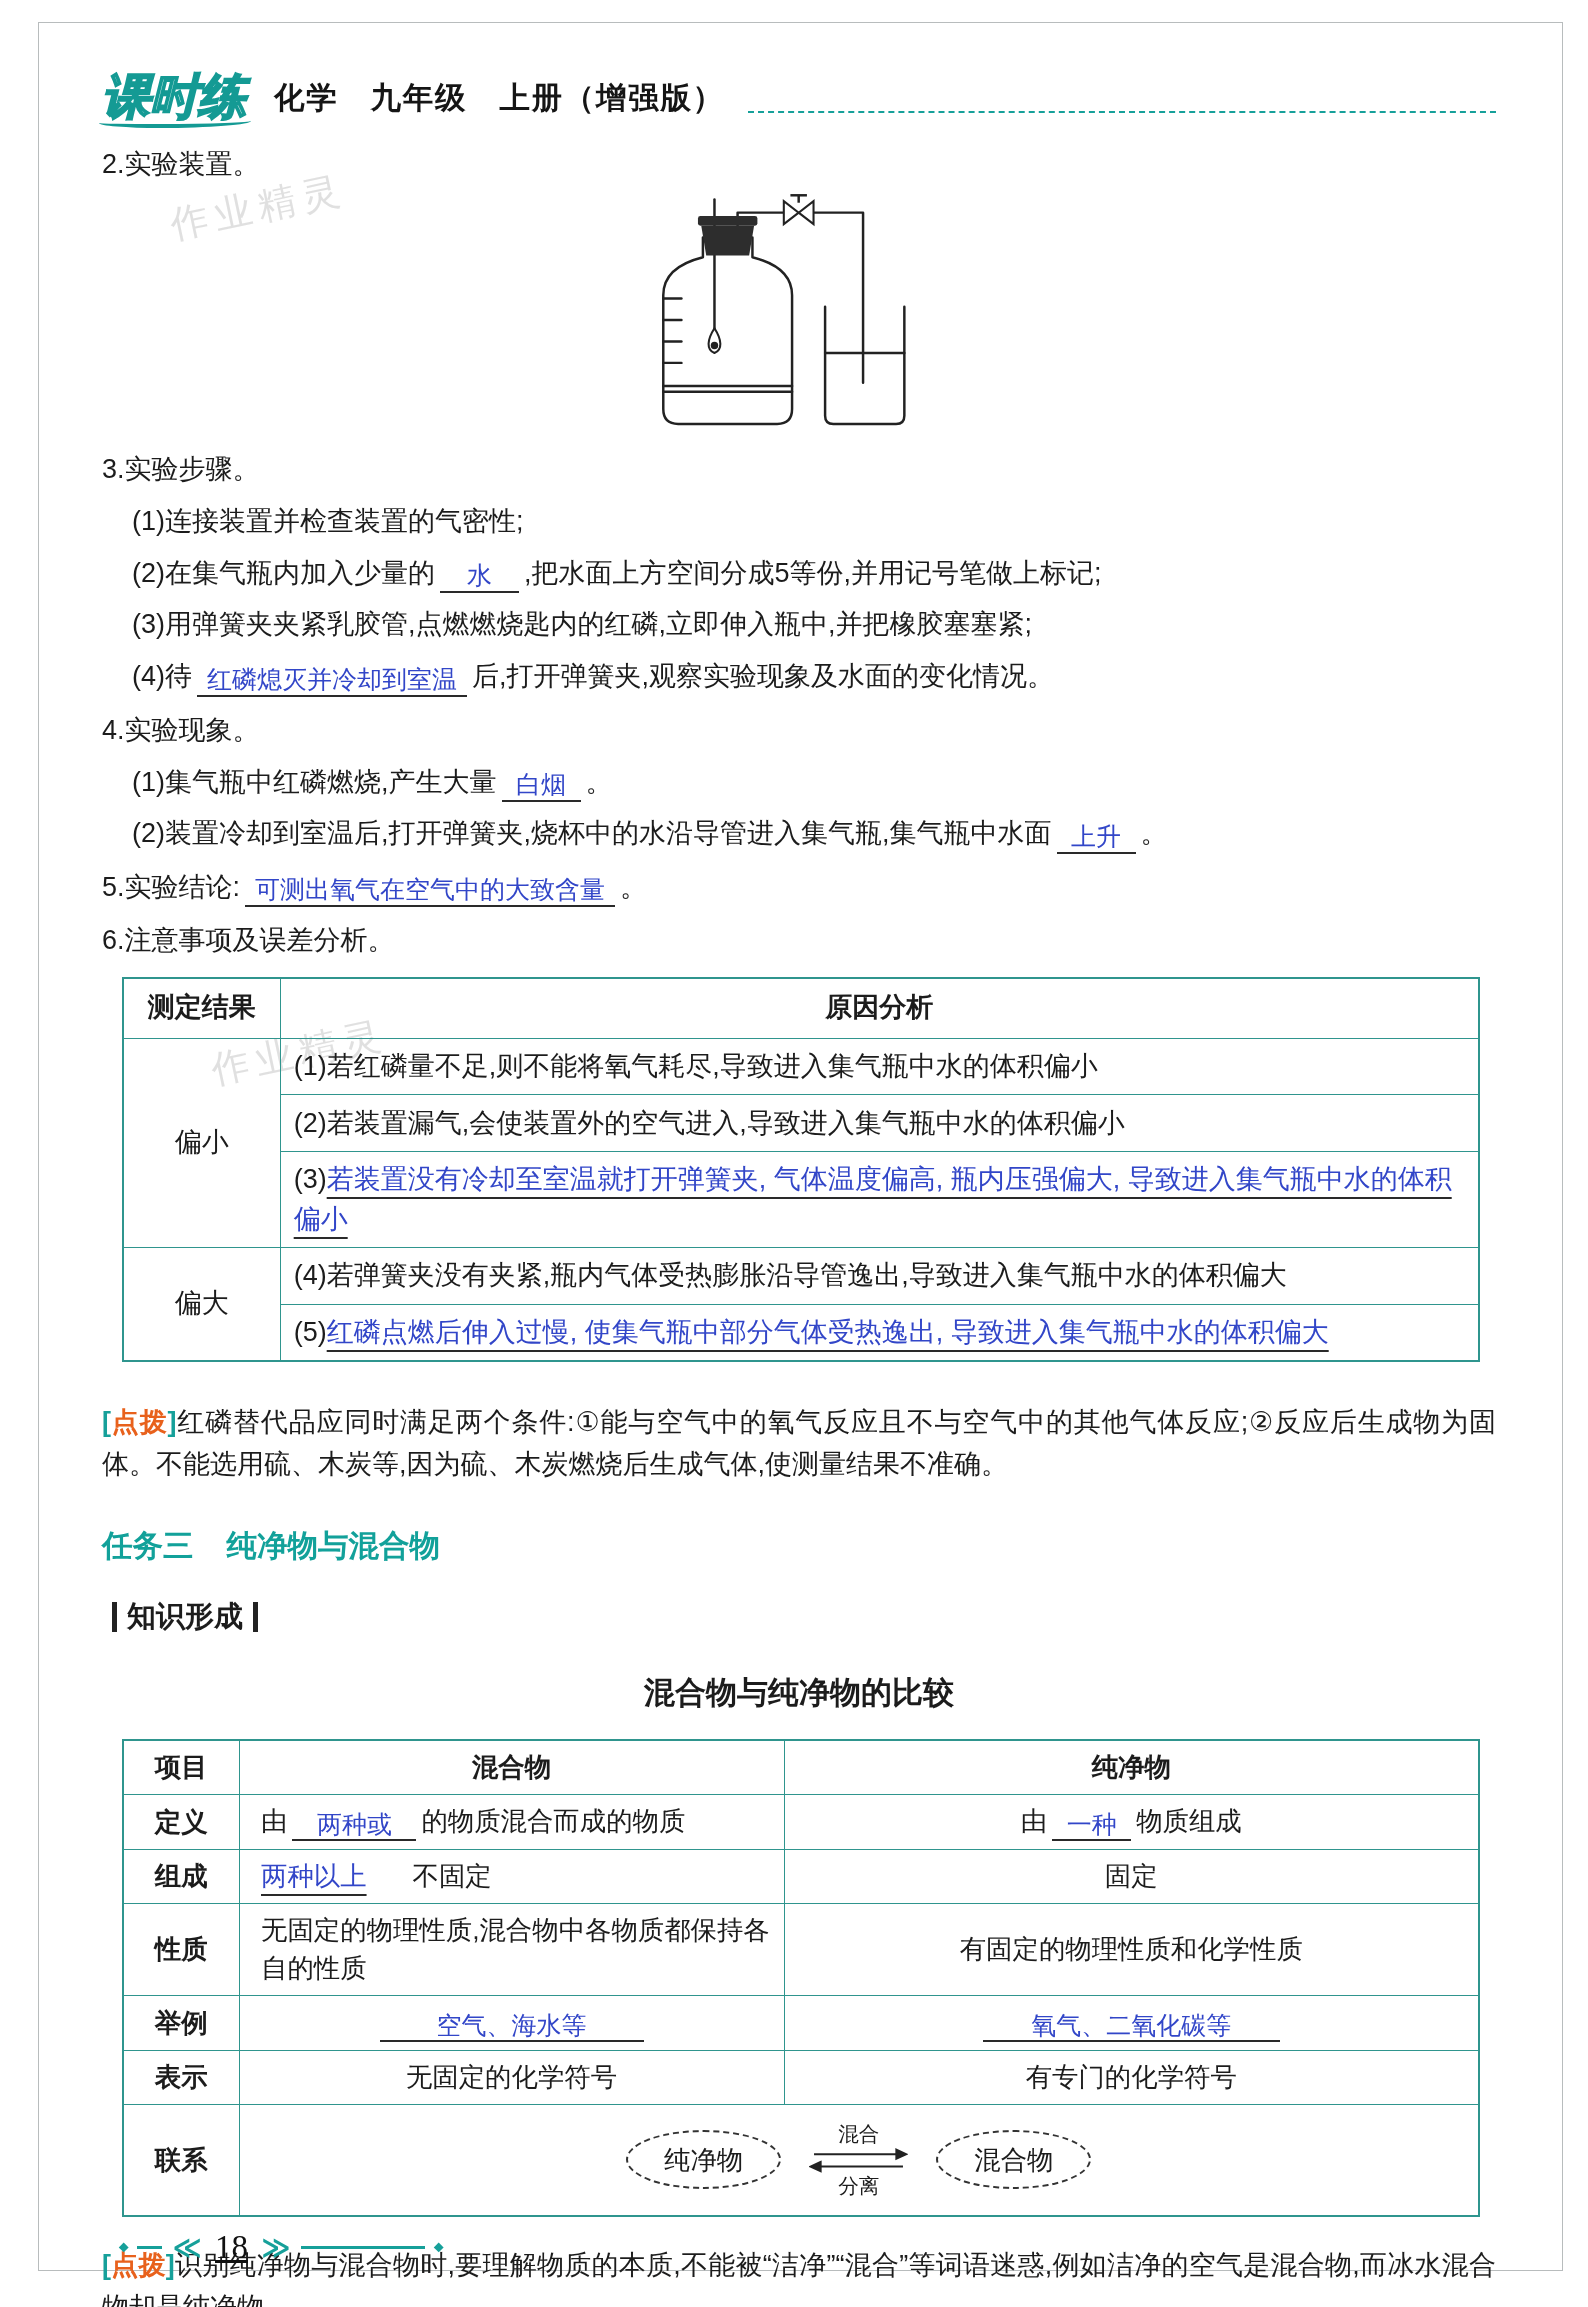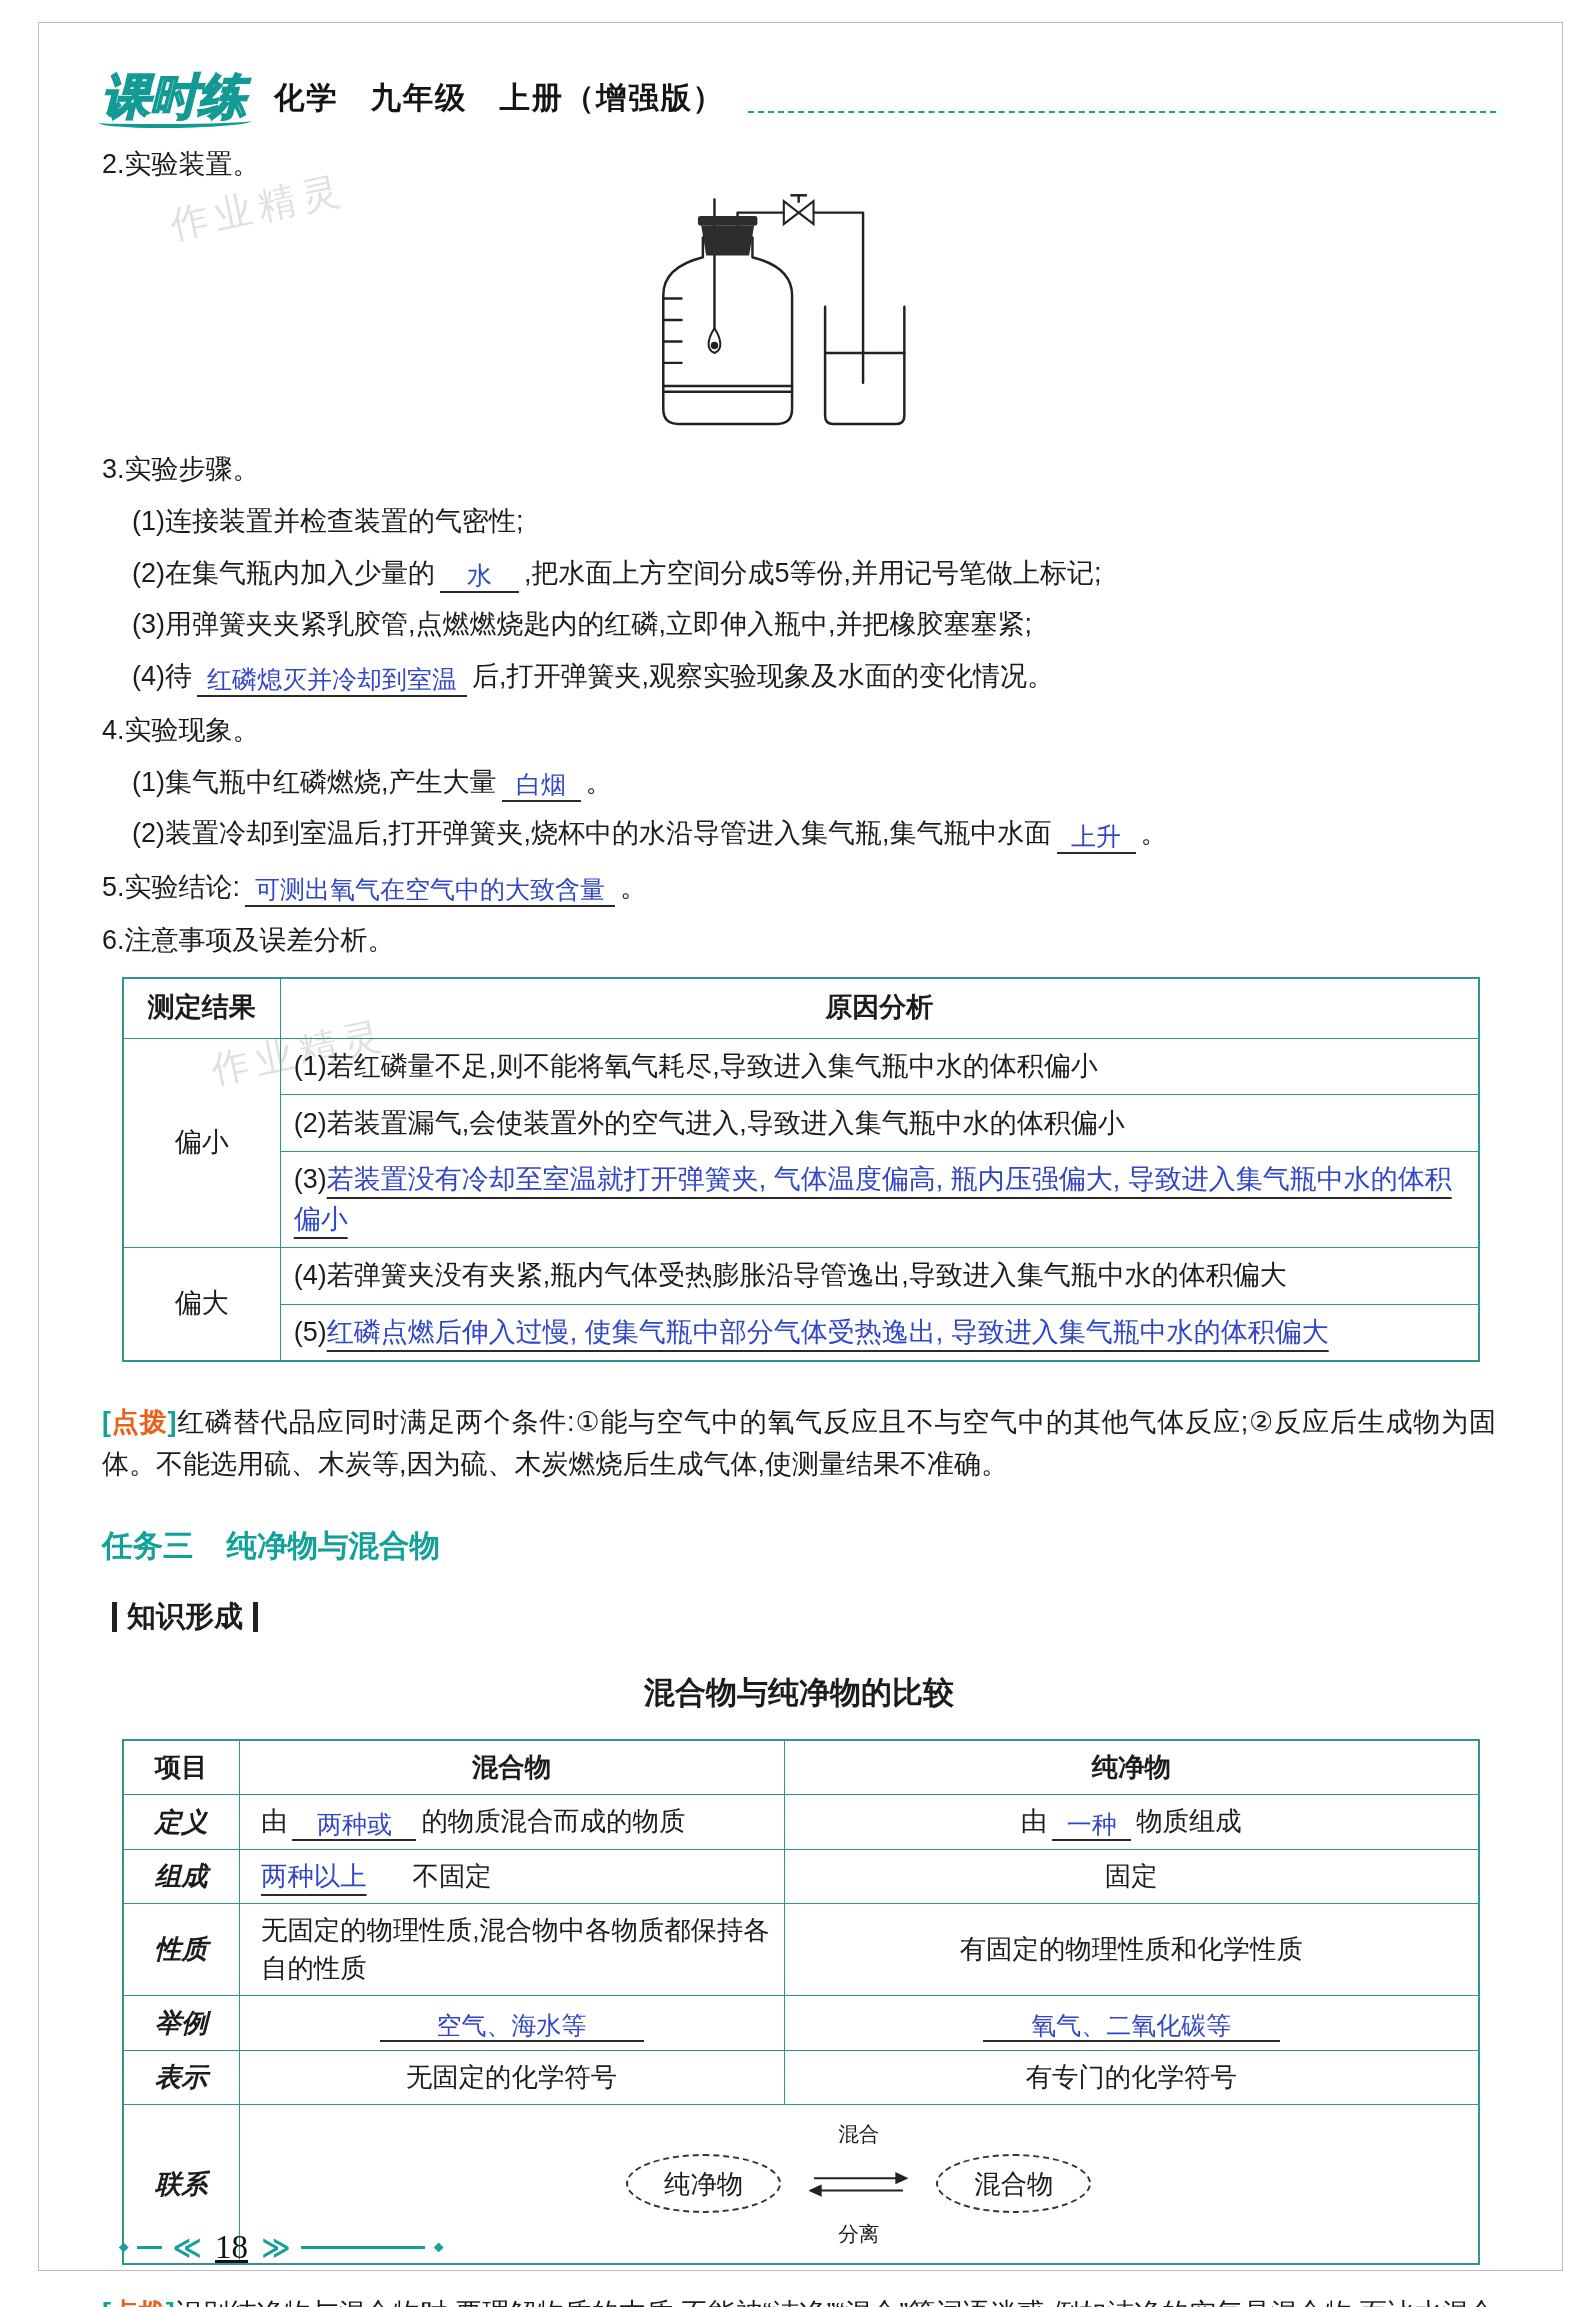--- a/index.html
+++ b/index.html
@@ -44,28 +44,28 @@
   .t1 { width:1358px; margin:15px 0 0 20px; border:2.5px solid #2f958e; font-size:27px; }
   .t1 th, .t1 td { border:1.7px solid #2f958e; }
   .t1 th { font-weight:bold; padding:8.3px 6.6px; }
   .t1 .group { width:157px; text-align:center; }
   .t1 .reason { padding:8.3px 13.2px; line-height:1.45; }
 
   .t2-title { margin-top:30px; text-align:center; font-size:31px; font-weight:bold; }
   .t2 { width:1358px; margin:21.5px 0 0 20px; border:2.5px solid #2f958e; font-size:26.4px; }
   .t2 th, .t2 td { border:1.7px solid #2f958e; padding:7.4px 11.6px; line-height:1.45; }
   .t2 th { font-weight:bold; text-align:center; }
-  .t2 .rowlab { font-weight:bold; text-align:center; width:116px;font-style:italic; }
+  .t2 .rowlab { font-weight:bold; text-align:center; width:116px; }
   .t2 .c { text-align:center; }
   .t2 .l { text-align:left; padding-left:21.5px; }
 
   
   .rel { display:flex; align-items:center; justify-content:center; gap:28px; padding:10px 0; }
   .oval { border:2.1px dashed #333; border-radius:50%; padding:8.3px 36px; font-size:26.4px; }
-  .rel-mid { display:flex; flex-direction:column; align-items:center; font-size:20.6px; line-height:1.15;gap:24px; }
+  .rel-mid { display:flex; flex-direction:column; align-items:center; font-size:20.6px; line-height:1.15; }
 
   
   .tip { margin-top:40px; text-align:justify; }
   .tip2 { margin-top:28px; }
   .tip-bracket { color:#16a09a; font-weight:bold; }
   .tip-label { color:#e8611c; font-weight:bold; }
 
   .task { margin-top:36px; color:#12a19a; font-size:30.5px; font-weight:bold; }
   .task .gap { display:inline-block; width:33px; }
 

